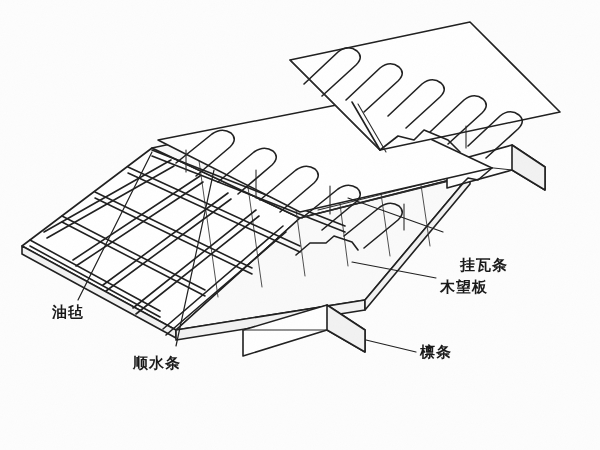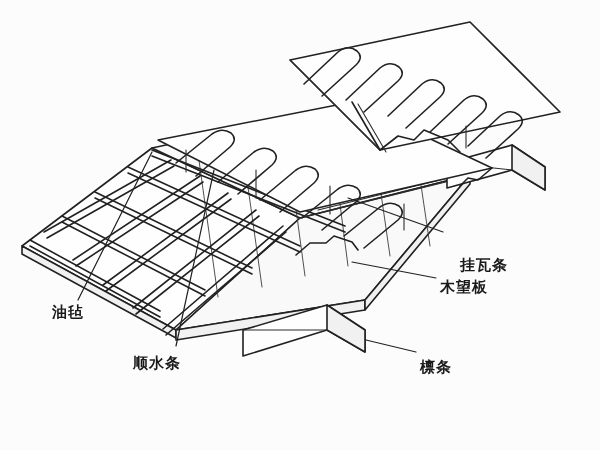--- a/index.html
+++ b/index.html
@@ -29,21 +29,21 @@
     font-weight: 700;
     color: #1a1a1a;
     letter-spacing: 1px;
     white-space: nowrap;
     line-height: 1;
   }
   #lbl-youzhan   { left: 44px;  top: 305px; margin-left: 8px; }
   #lbl-shunshui  { left: 133px; top: 356px; }
   #lbl-guawa     { left: 460px; top: 226px; margin-top: 32px; }
   #lbl-muwang    { left: 440px; top: 280px; }
-  #lbl-lintiao   { left: 420px; top: 360px; }
+  #lbl-lintiao   { left: 420px; top: 345px; }
   
   #grain {
     position: absolute;
     inset: 0;
     pointer-events: none;
     opacity: .5;
   }
 </style>
 </head>
 <body>

